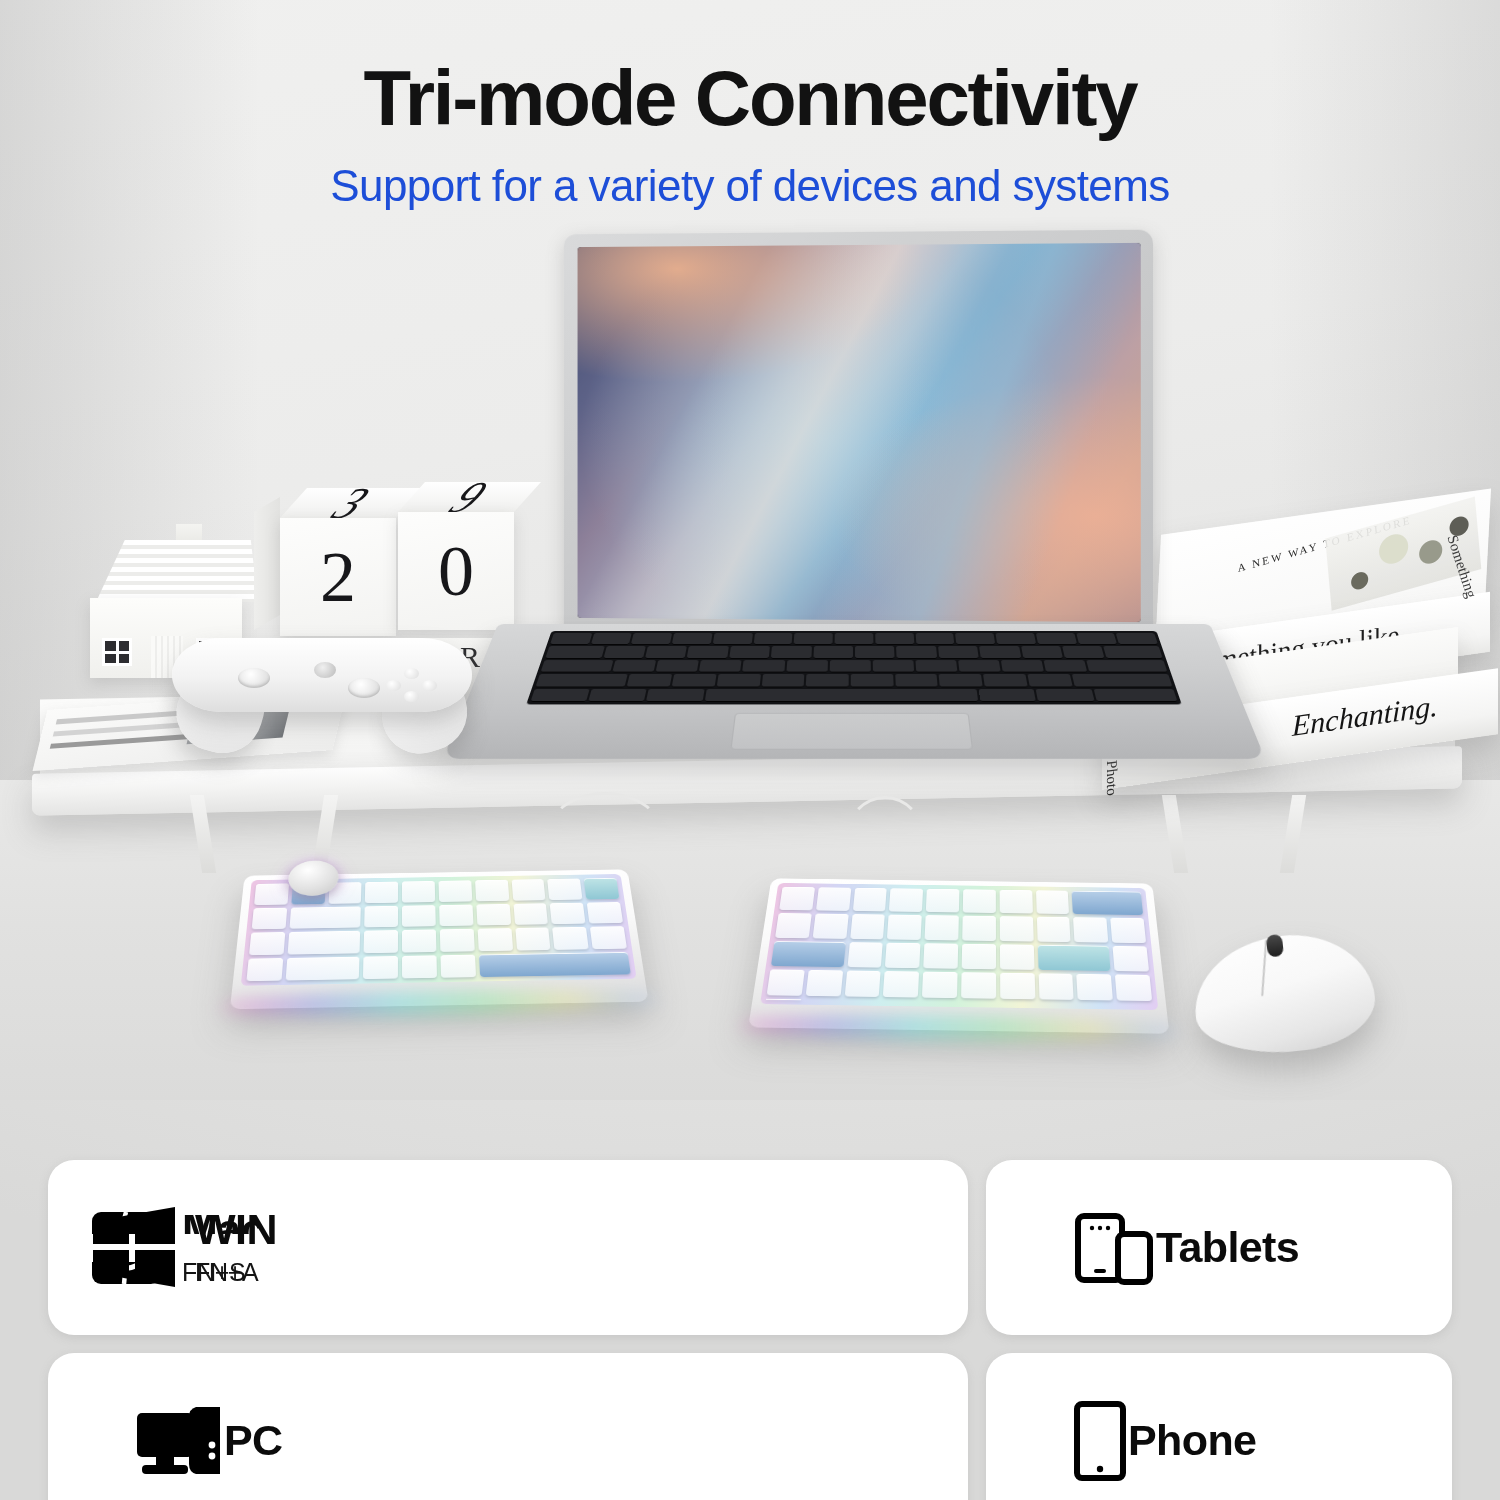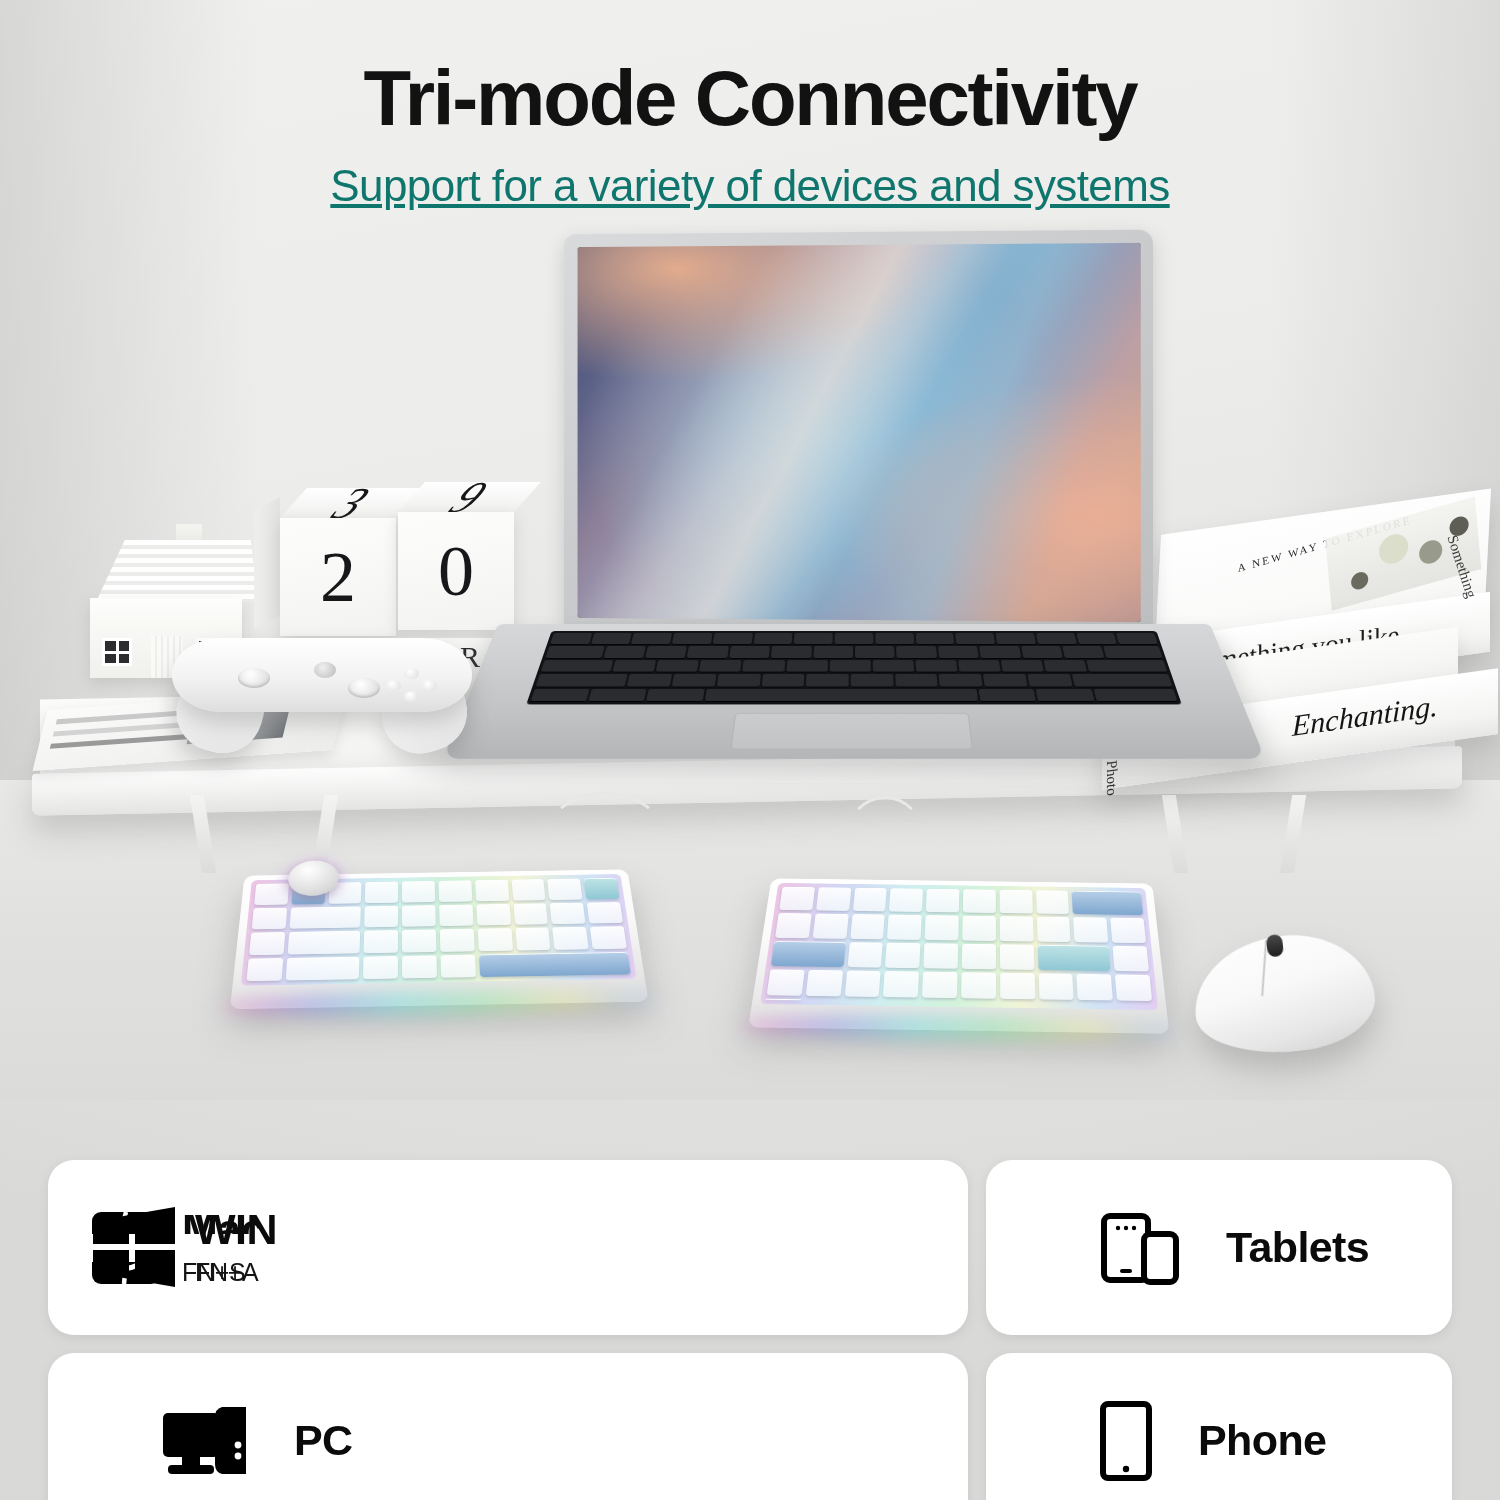--- a/index.html
+++ b/index.html
@@ -35,21 +35,21 @@
   }
 
   
   .headings { position:absolute; left:0; top:58px; width:1500px; text-align:center; z-index:40; }
   .h1 {
     font-size:78px; font-weight:800; letter-spacing:-2.2px;
     color:#121212; line-height:1.04;
   }
   .h2 {
     margin-top:22px;
-    font-size:44px; font-weight:400; letter-spacing:-0.6px; color:#0f766e;text-decoration:underline;
+    font-size:44px; font-weight:400; letter-spacing:-0.6px; color:#1d4ed8;
   }
 
   
   .shelf {
     position:absolute; left:32px; top:760px; width:1430px; height:42px;
     background:linear-gradient(180deg,#fdfdfd 0%,#f3f3f2 45%,#e4e4e3 100%);
     border-radius:4px 4px 8px 8px;
     box-shadow:0 16px 30px rgba(120,120,120,.30);
     transform:skewY(-1.1deg);
   }
@@ -382,21 +382,21 @@
     position:absolute; left:48px; top:1160px; width:1404px; height:368px;
     display:grid; grid-template-columns:920px 466px; grid-template-rows:1fr 1fr;
     gap:18px; z-index:50;
   }
   .card {
     background:#fff; border-radius:26px;
     box-shadow:0 3px 10px rgba(140,140,140,.22);
     display:flex; align-items:center;
   }
   .card.multi { gap:0; padding-left:40px; }
-  .card.single { padding-left:112px; gap:44px; }
+  .card.single { padding-left:86px; }
   .os-item { display:flex; align-items:center; gap:18px; }
   .os-item.win { width:300px; }
   .os-item.mac { width:290px; }
   .os-text { display:flex; flex-direction:column; }
   .os-name { font-size:43px; font-weight:700; color:#0b0b0b; letter-spacing:-.5px; line-height:1; }
   .os-fn { font-size:25px; font-weight:500; color:#141414; margin-top:7px; letter-spacing:-.3px; }
   .card-label { font-size:43px; font-weight:600; color:#0b0b0b; letter-spacing:-.6px; }
 
   .ico { flex:0 0 auto; display:block; }
 </style>

